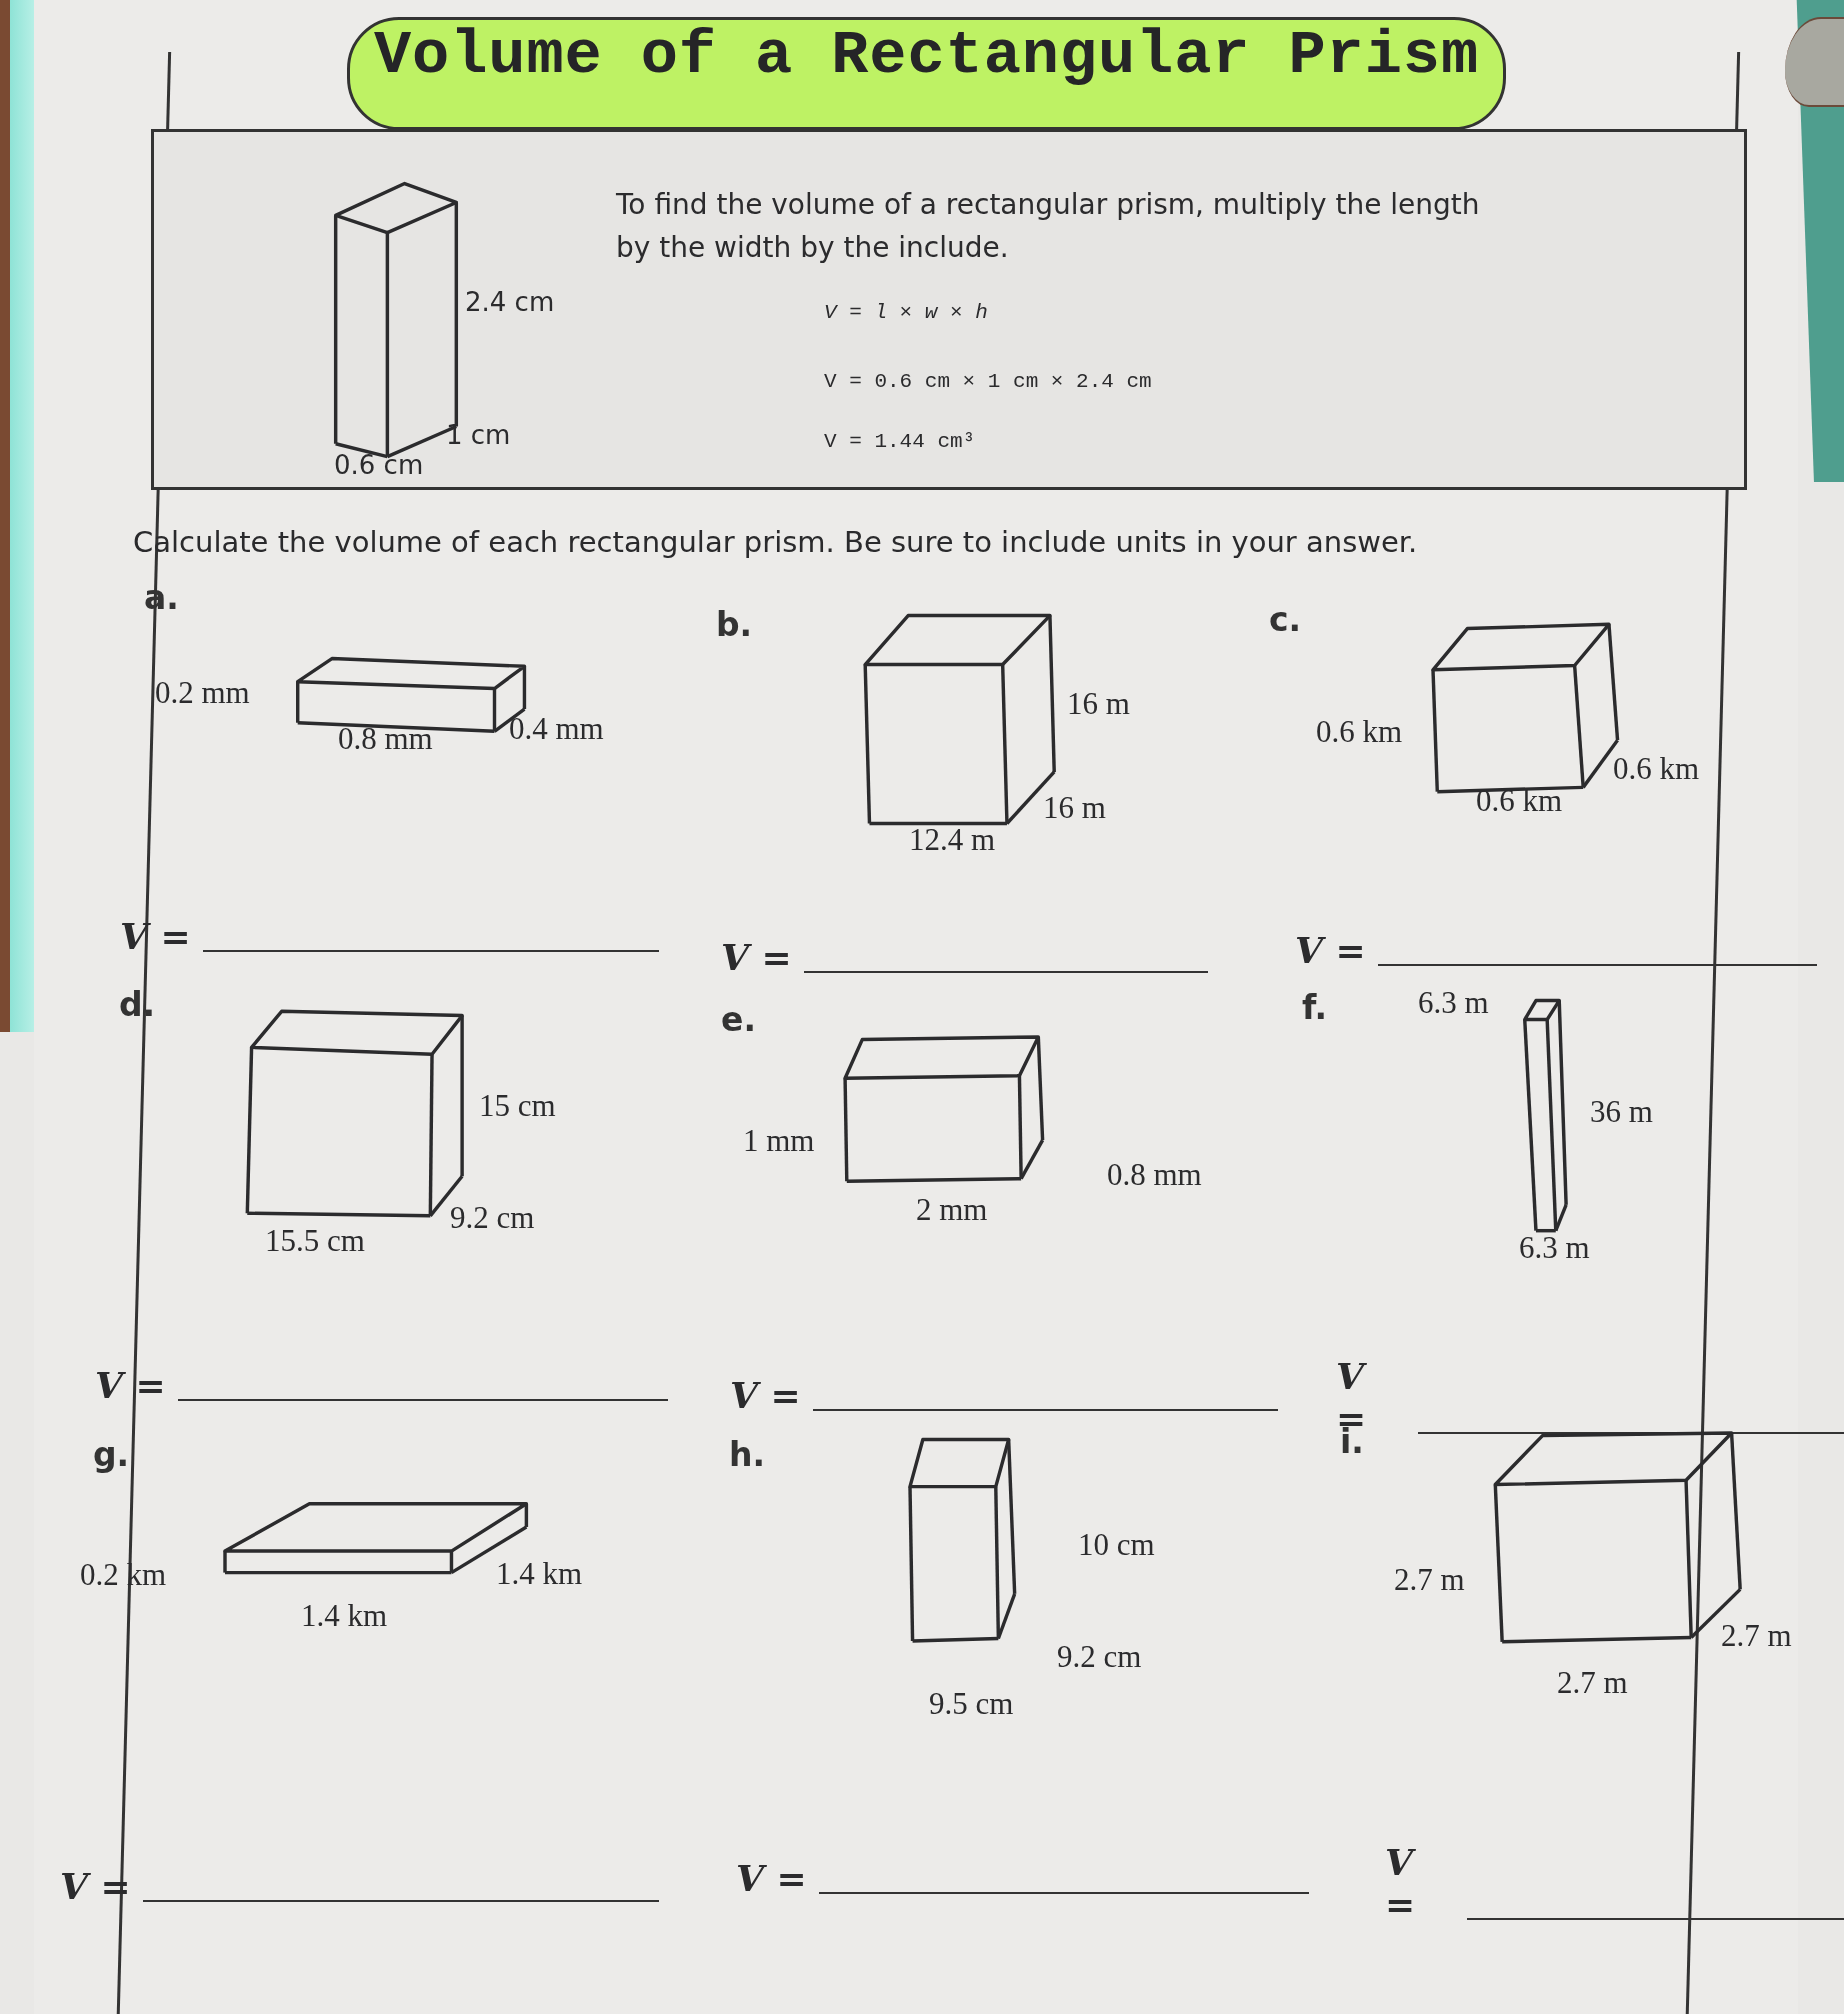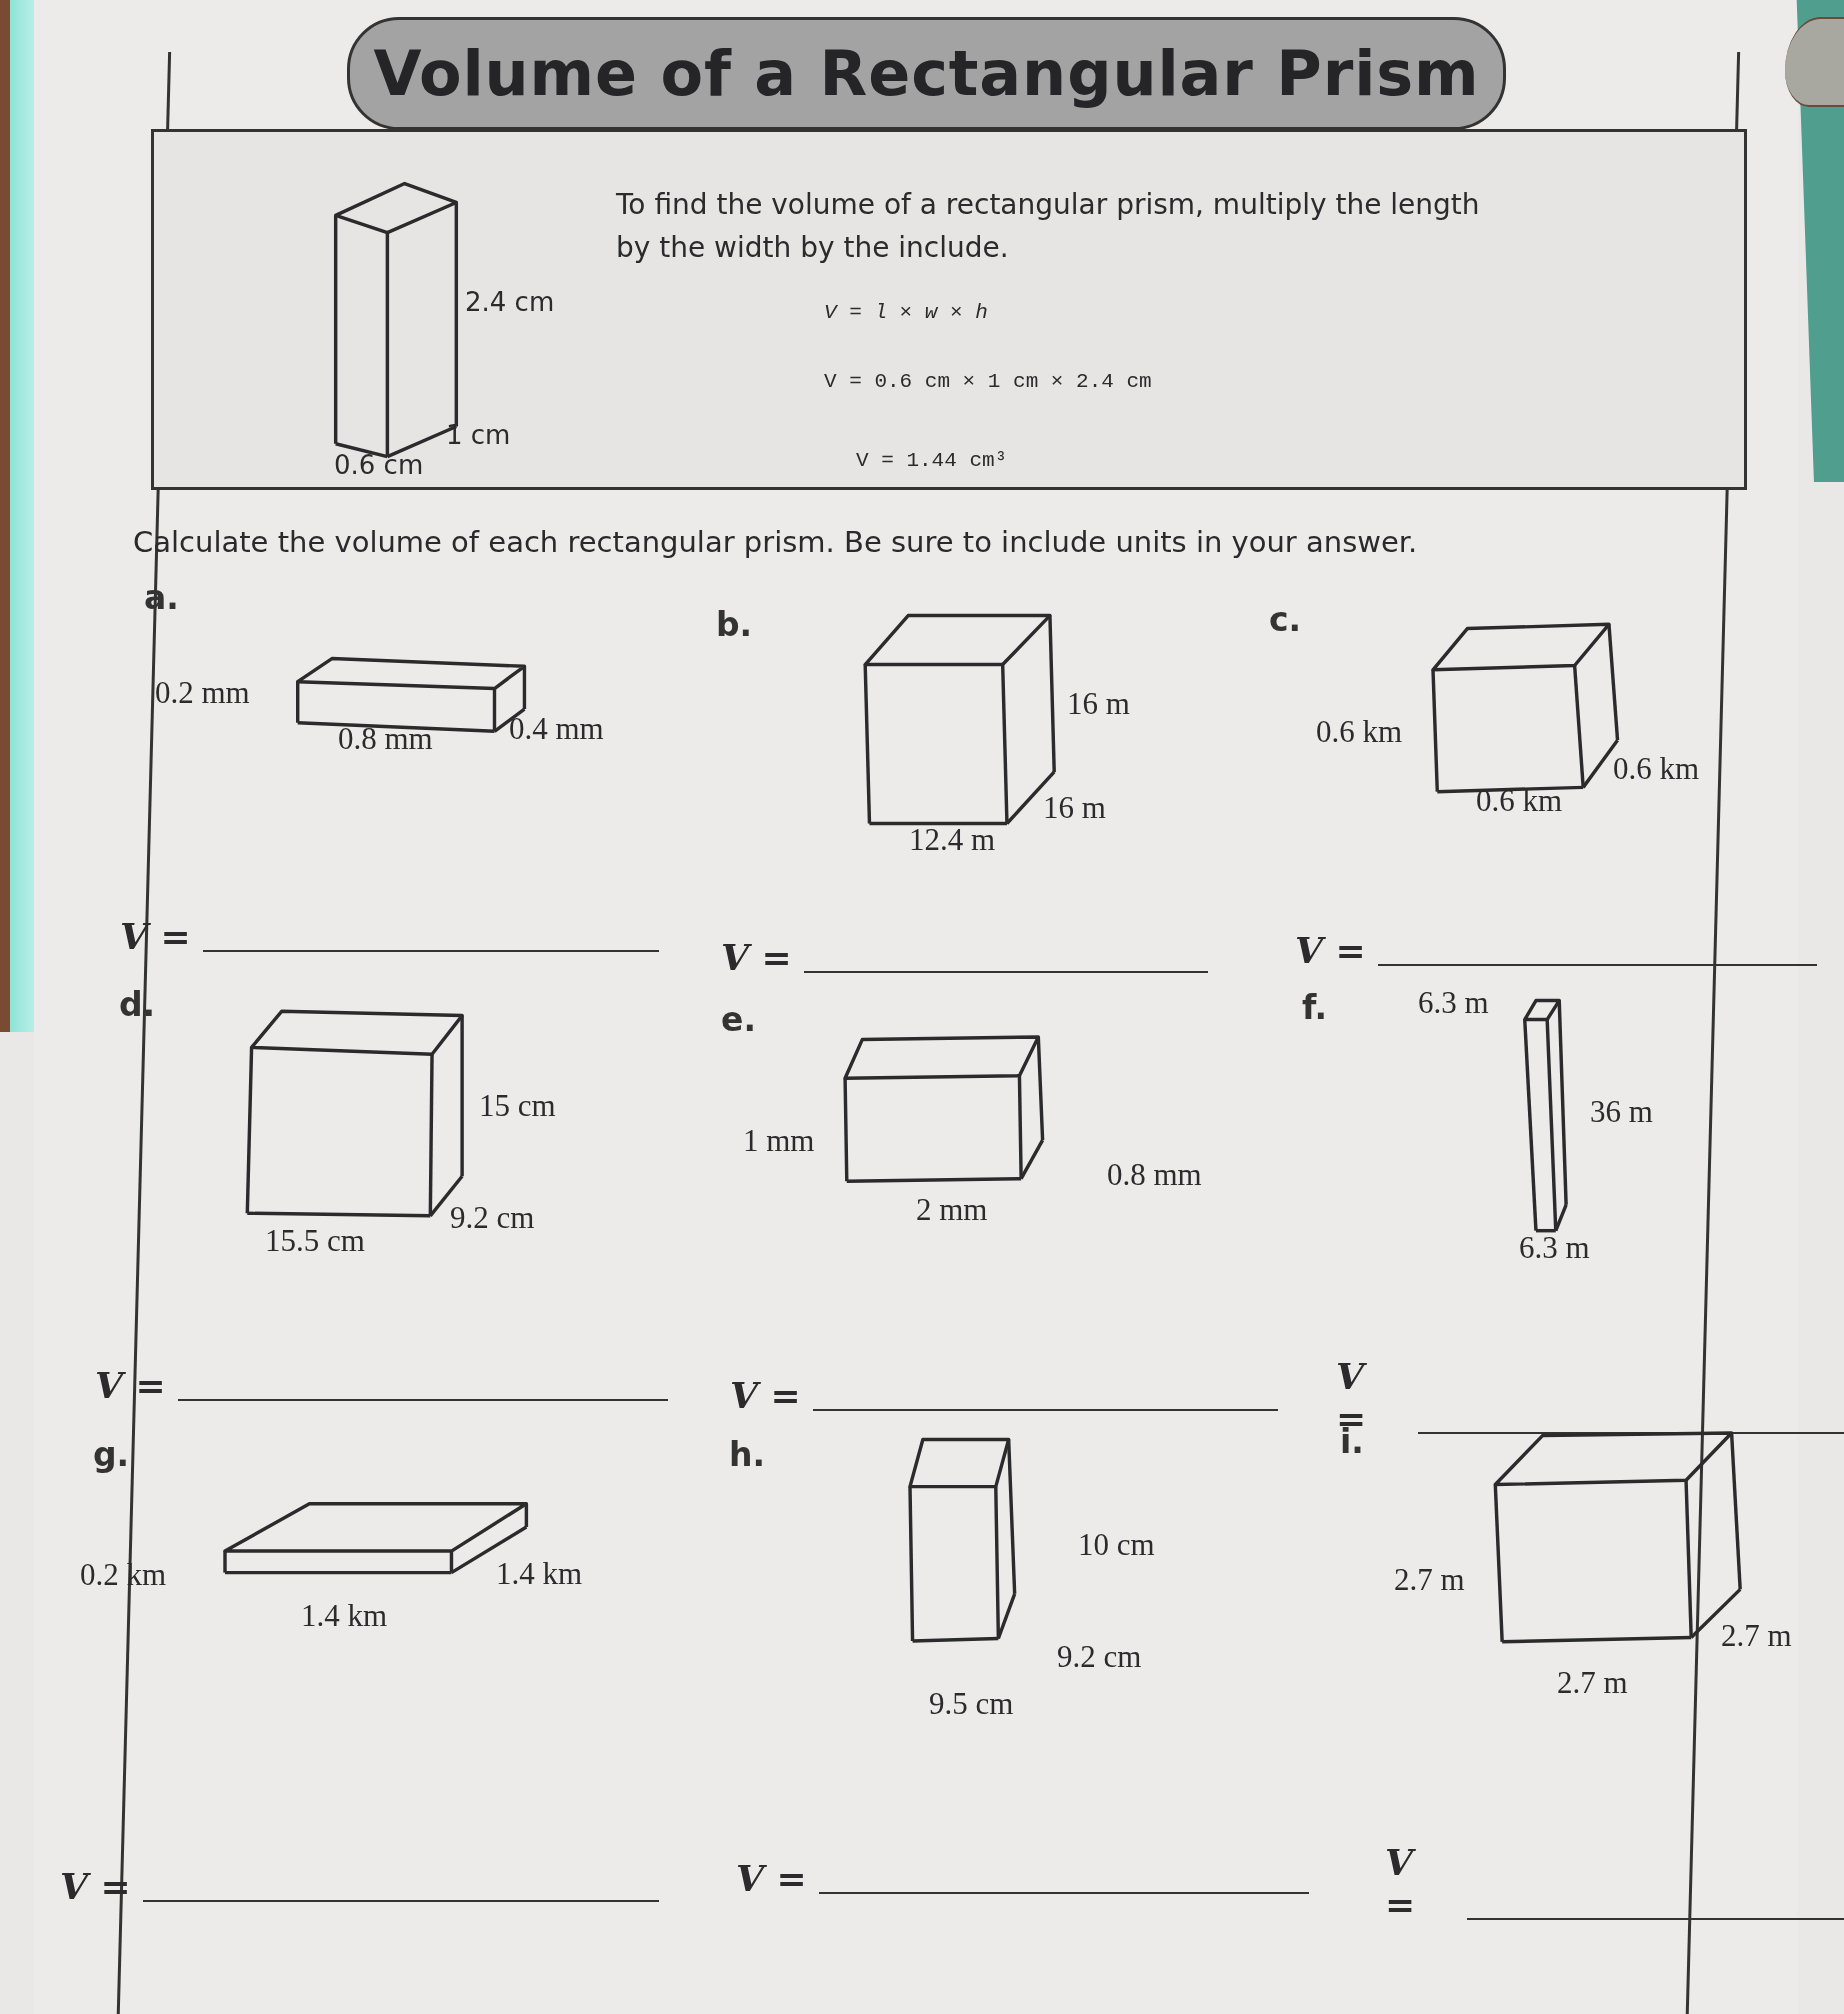--- a/index.html
+++ b/index.html
@@ -13,22 +13,22 @@
     background:linear-gradient(90deg,#7a4a32 0,#7a4a32 10.3px,#8fe3d6 10.3px,#b7efe6 34px,#e9e8e6 52px); }
   .bg-right { position:absolute; right:0; top:0; width:69px; height:482px;
     background:#4f9e8e; clip-path:polygon(30% 0,100% 0,100% 100%,55% 100%); }
   .bg-right-blob { position:absolute; right:0; top:17px; width:60px; height:86px;
     background:#a8a8a0; border-top:2.6px solid #6b4a3a; border-bottom:2.6px solid #6b4a3a;
     border-radius:60% 0 0 40%; }
   .page { position:absolute; left:34px; top:0; width:1764px; height:2014px; background:#ecebe9; }
   .outer-frame { position:absolute; left:142px; top:52px; width:1566px; height:1996px;
     border-left:3.4px solid #333; border-right:3.4px solid #333; transform:skewX(-1.5deg); }
   .title-pill { position:absolute; left:347px; top:17px; width:1153px; height:107px;
-    border:3.4px solid #333; border-radius:52px; background:#a3a3a3;
-    display:flex; align-items:center; justify-content:center; }
+    border:3.4px solid #333; border-radius:52px; background:#bef264;
+    display:flex; align-items:flex-start; justify-content:center;font-family:Liberation Mono, monospace; }
   .title-pill span { font-weight:bold; font-size:62px; letter-spacing:0.9px; color:#252527; }
   .example-box { position:absolute; left:151px; top:129px; width:1596px; height:361px;
     border:3.4px solid #333; background:#e6e5e3; box-sizing:border-box; }
   .ex-text { position:absolute; font-size:28px; color:#2b2b2d; }
   .ex-formula { position:absolute; font-size:21px; font-family:Liberation Mono, monospace; }
   .lbl { position:absolute; font-size:28px; white-space:nowrap; }
   .dim { position:absolute; font-size:31px; white-space:nowrap; color:#2b2b2d;font-family:Liberation Serif, serif; }
   .instructions { position:absolute; left:133px; top:525px; font-size:29px; white-space:nowrap; color:#2a2a2c; }
   .prob-label { position:absolute; font-size:33px; font-weight:bold; color:#333; }
   .answer { position:absolute; display:flex; align-items:flex-end; }
@@ -60,21 +60,21 @@
   <line x1="70" y1="335" x2="150" y2="300"></line>
 </svg>
 <div class="lbl" style="left:465px;top:287px;font-size:26px;">2.4 cm</div>
 <div class="lbl" style="left:446px;top:420px;font-size:26px;">1 cm</div>
 <div class="lbl" style="left:334px;top:450px;font-size:26px;">0.6 cm</div>
 
 <div class="ex-text" style="left:616px;top:188px;">To find the volume of a rectangular prism, multiply the length</div>
 <div class="ex-text" style="left:616px;top:231px;">by the width by the include.</div>
 <div class="ex-formula" style="left:824px;top:301px;font-style:italic;">V = l × w × h</div>
 <div class="ex-formula" style="left:824px;top:370px;">V = 0.6 cm × 1 cm × 2.4 cm</div>
-<div class="ex-formula" style="left:824px;top:449px;margin-left:32px;">V = 1.44 cm³</div>
+<div class="ex-formula" style="left:824px;top:430px;">V = 1.44 cm³</div>
 
 <div class="instructions">Calculate the volume of each rectangular prism. Be sure to include units in your answer.</div>
 
 <div class="prob-label" style="left:144px;top:578px;">a.</div>
 <svg class="prism" style="left:297px;top:656px;" width="241" height="77" viewBox="0 0 280 90">
   <polygon points="0,30 40,3 265,12 230,38"></polygon>
   <line x1="0" y1="30" x2="0" y2="78"></line>
   <line x1="230" y1="38" x2="230" y2="88"></line>
   <line x1="265" y1="12" x2="265" y2="62"></line>
   <line x1="0" y1="78" x2="230" y2="88"></line>

